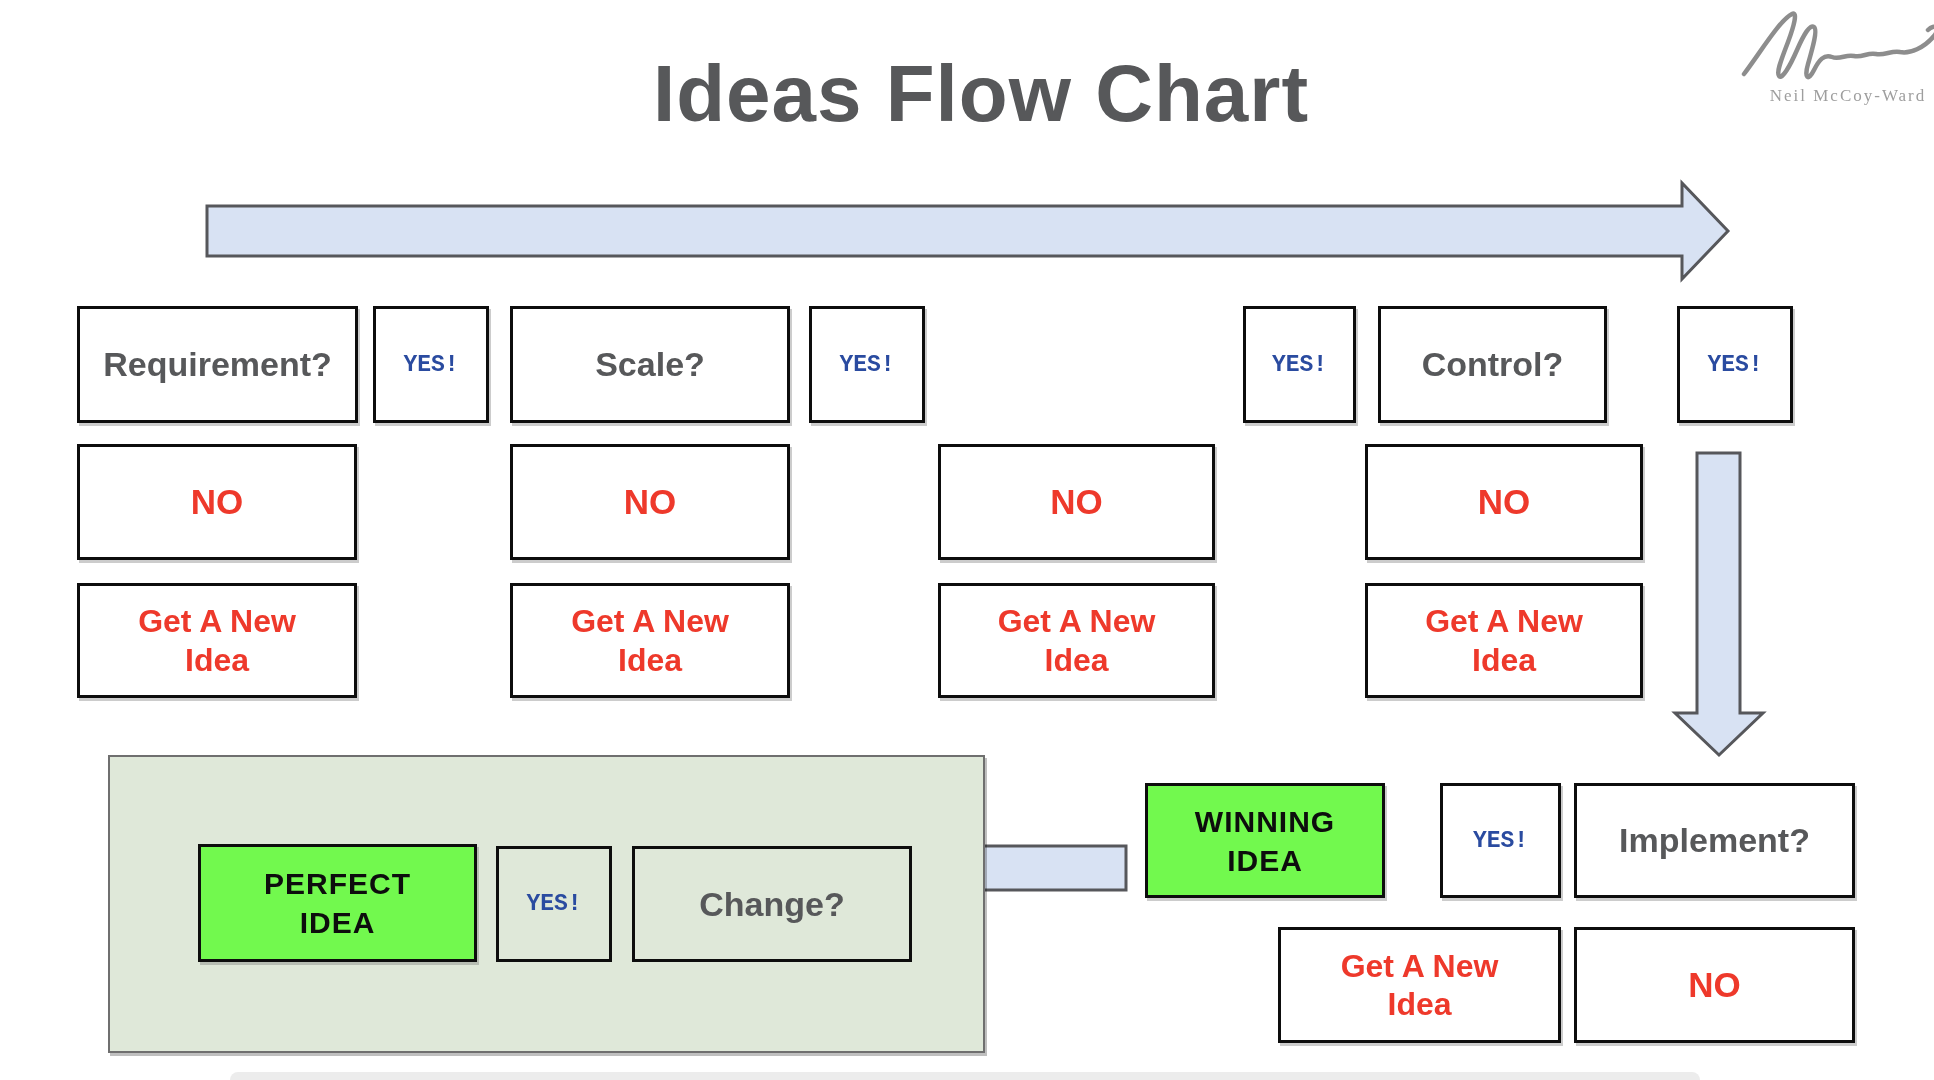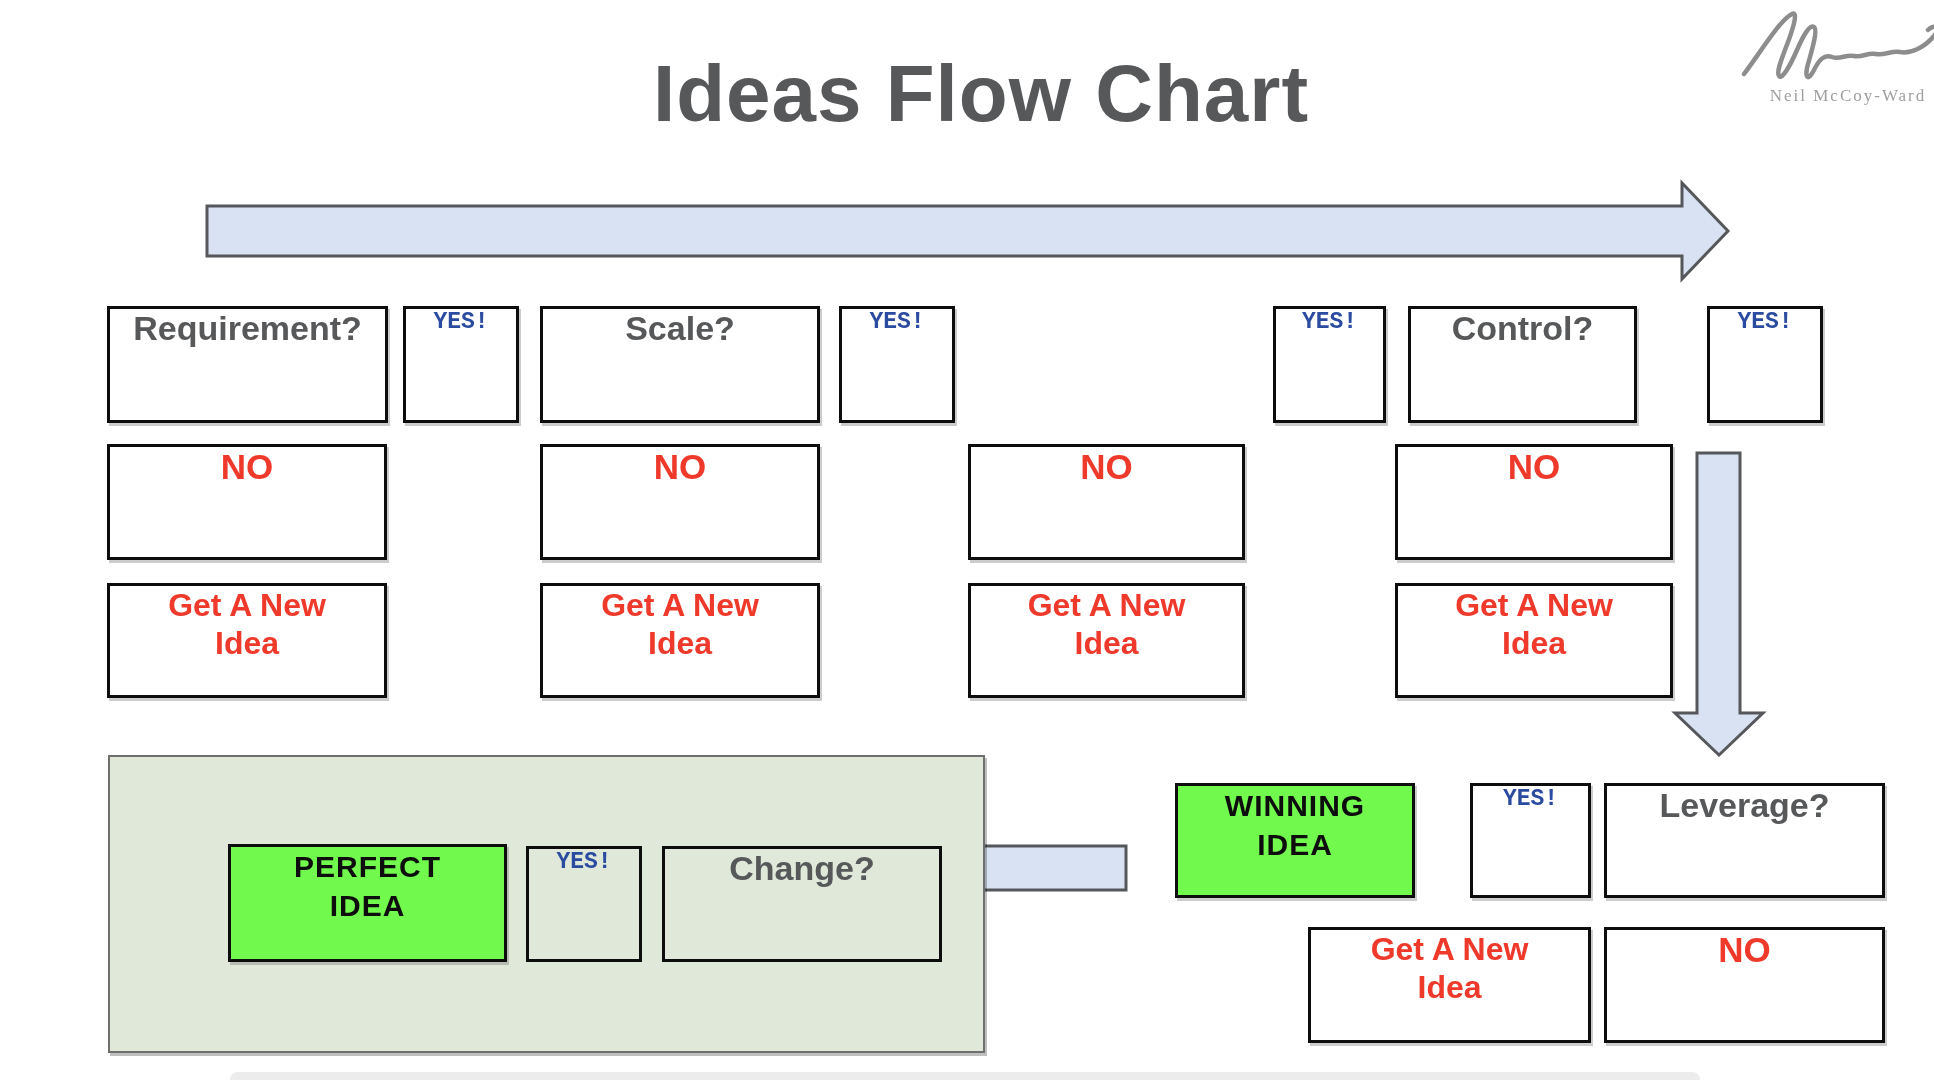--- a/index.html
+++ b/index.html
@@ -16,22 +16,22 @@
   .logo{position:absolute;left:1732px;top:4px;width:232px;height:118px;}
   .logo svg{display:block;}
   .logo-name{
     font-family:"Liberation Serif","DejaVu Serif",serif;
     font-size:17px;letter-spacing:2px;color:var(--logo_gray);
     text-align:center;margin-top:-6px;white-space:nowrap;
   }
   .box{
     position:absolute;box-sizing:border-box;background:#fff;
     border:3px solid var(--border_dark);
-    display:flex;flex-direction:column;align-items:center;justify-content:flex-start;
-    text-align:center;box-shadow:2px 3px 0 rgba(110,110,110,0.35);margin-left:30px;
+    display:flex;flex-direction:column;align-items:center;justify-content:center;
+    text-align:center;box-shadow:2px 3px 0 rgba(110,110,110,0.35);
   }
   .q{font-size:34px;font-weight:bold;color:var(--text_gray);}
   .yes{font-size:23px;font-weight:bold;color:var(--blue);font-family:Liberation Mono, monospace;}
   .no{font-size:35px;font-weight:bold;color:var(--red);}
   .gni{font-size:32px;font-weight:bold;color:var(--red);line-height:1.2;}
   .green{background:var(--green);}
   .blk{font-size:30px;font-weight:bold;color:#0d0d0d;letter-spacing:1px;line-height:1.3;}
   .panel{
     position:absolute;box-sizing:border-box;background:var(--panel_green);
     border:2px solid #6f6f6f;box-shadow:2px 3px 0 rgba(0,0,0,0.25);
@@ -119,21 +119,21 @@
   </svg>
 
   <div class="box green" style="left:1145px;top:783px;width:240px;height:115px">
     <span class="blk">WINNING</span>
     <span class="blk">IDEA</span>
   </div>
   <div class="box" style="left:1440px;top:783px;width:121px;height:115px">
     <span class="yes">YES!</span>
   </div>
   <div class="box" style="left:1574px;top:783px;width:281px;height:115px">
-    <span class="q">Leverage?</span>
+    <span class="q">Implement?</span>
   </div>
   <div class="box" style="left:1278px;top:927px;width:283px;height:116px">
     <span class="gni">Get A New</span>
     <span class="gni">Idea</span>
   </div>
   <div class="box" style="left:1574px;top:927px;width:281px;height:116px">
     <span class="no">NO</span>
   </div>
 
   <svg class="arrow" style="left:914px;top:820px" width="220" height="96">

